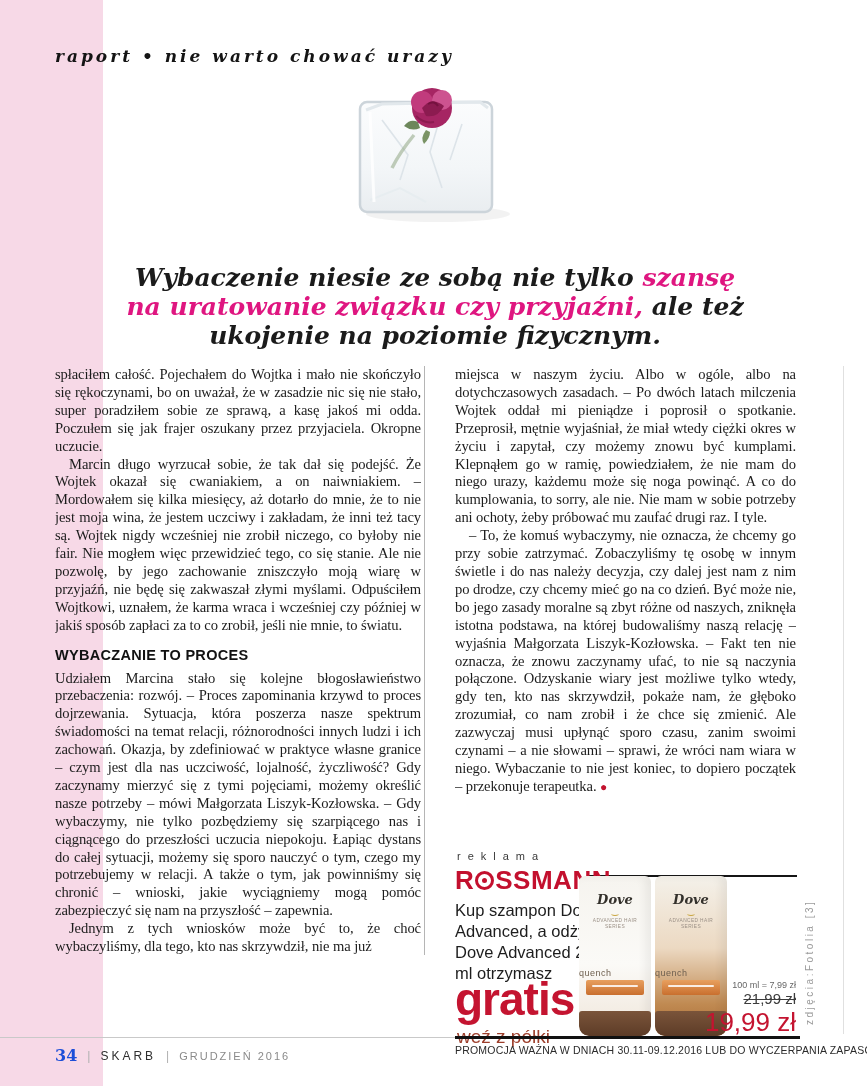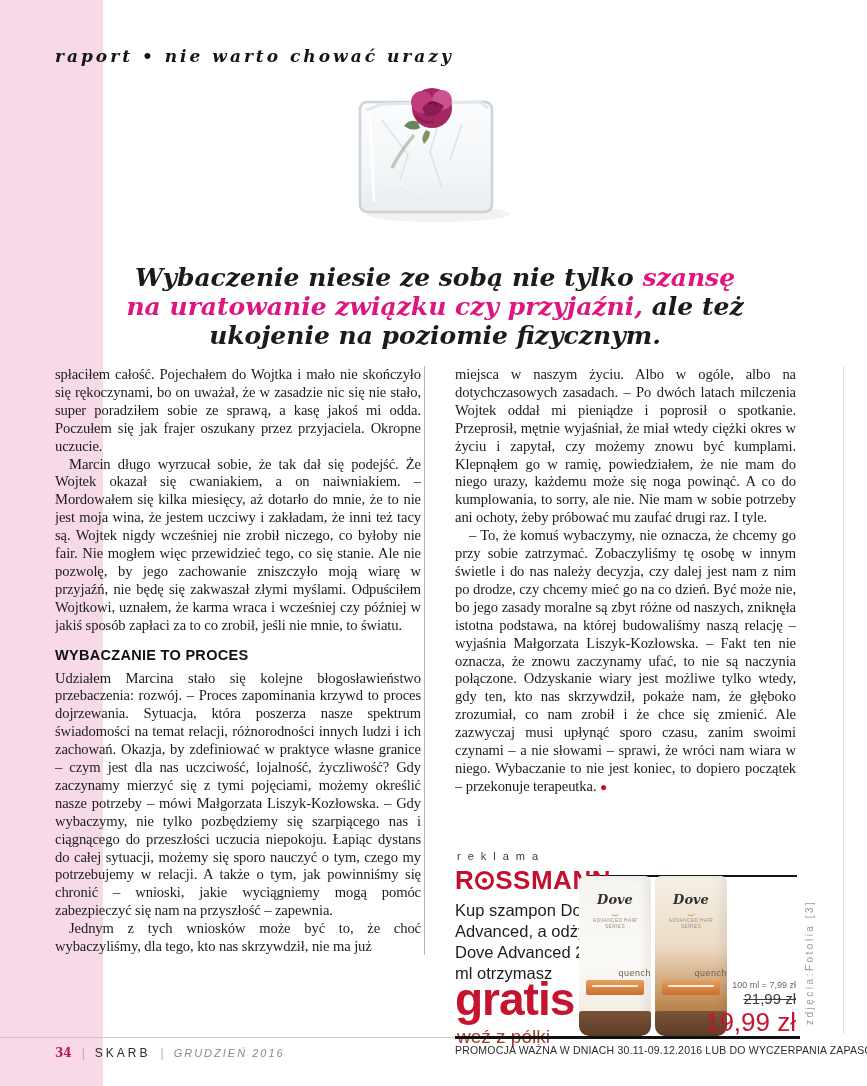--- a/index.html
+++ b/index.html
@@ -79,36 +79,36 @@
           box-shadow:inset -6px 0 8px rgba(0,0,0,0.06); overflow:hidden; }
   .tube.amber { background:linear-gradient(180deg,#f4f1ea 0%,#ecd9c2 45%,#c08a52 80%,#a86a33 100%); }
   .tube-brand { position:absolute; top:16px; width:100%; text-align:center;
                 font-family:"DejaVu Serif", serif; font-style:italic; font-weight:bold;
                 font-size:13px; color:#33302b; }
   .tube-swoosh { position:absolute; top:33px; left:31px; width:10px; height:7px;
                  border:1.6px solid transparent; border-bottom-color:#c9a53f; border-radius:50%; }
   .tube-series { position:absolute; top:41px; width:100%; text-align:center;
                  font-size:6px; transform:scale(0.8); color:#9a8f85; letter-spacing:0.5px;
                  line-height:7px; text-transform:uppercase; }
-  .tube-range { position:absolute; top:92px; width:100%; text-align:right;
+  .tube-range { position:absolute; top:92px; width:100%; text-align:left;
                 font-size:9px; color:#6f6050; letter-spacing:0.5px; }
   .tube-band { position:absolute; top:104px; left:7px; right:7px; height:15px; border-radius:2px;
                background:linear-gradient(180deg,#e8a05f,#c96f2e); }
   .tube-band::after { content:""; position:absolute; left:6px; top:5px; right:6px; height:2px;
                       background:rgba(255,255,255,0.85); border-radius:1px; }
   .tube-cap { position:absolute; bottom:0; left:0; width:100%; height:25px;
               background:linear-gradient(180deg,#7a543a,#5d3c27); border-radius:3px 3px 9px 9px; }
 
   
   .footer-line { position:absolute; left:0; top:1037px; width:455px; height:1px; background:#c9c9c9; }
   .footer { position:absolute; left:55px; top:1046px; font-family:"Liberation Sans", sans-serif;
             font-size:12px; color:#333; display:flex; align-items:center; gap:10px; }
-  .footer .pageno { font-family:"DejaVu Serif", serif; font-weight:bold; font-size:12px; color:#be185d; }
+  .footer .pageno { font-family:"DejaVu Serif", serif; font-weight:bold; font-size:16px; color:#1d4ed8; }
   .footer .mag { letter-spacing:3px; color:#2e2e2e; }
-  .footer .issue { letter-spacing:2px; font-size:11px; color:#8a8a8a;font-style:italic; }
+  .footer .issue { letter-spacing:2px; font-size:11px; color:#8a8a8a; }
   .fsep { color:#b0b0b0; font-weight:300; }
 
   
   .credit { position:absolute; left:804px; top:850px; height:175px;
             writing-mode:vertical-rl; transform:rotate(180deg);
             font-family:"Liberation Sans", sans-serif; font-size:10px;
             color:#9a9a9a; letter-spacing:2.5px; }
 </style>
 </head>
 <body>

